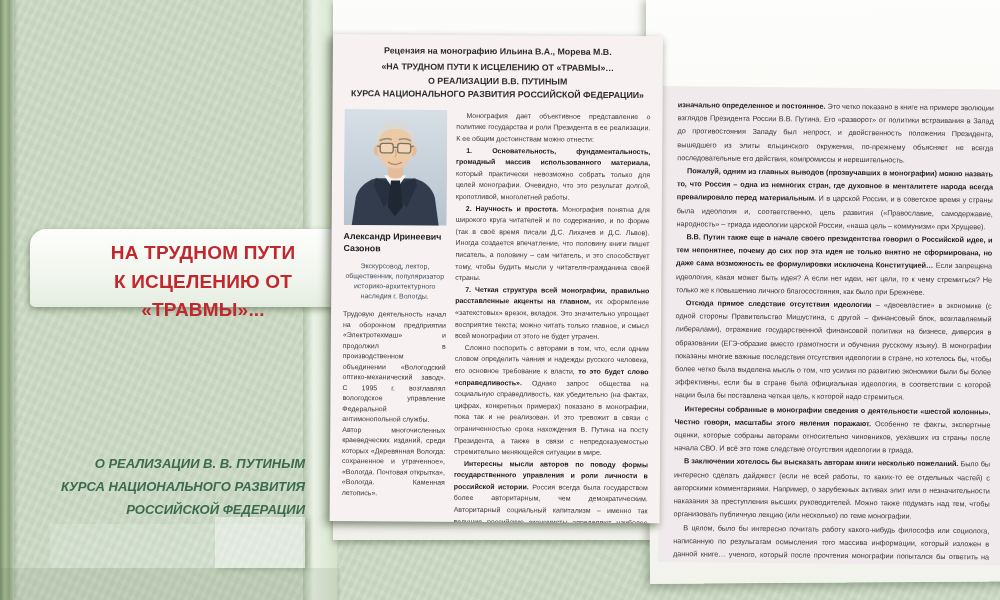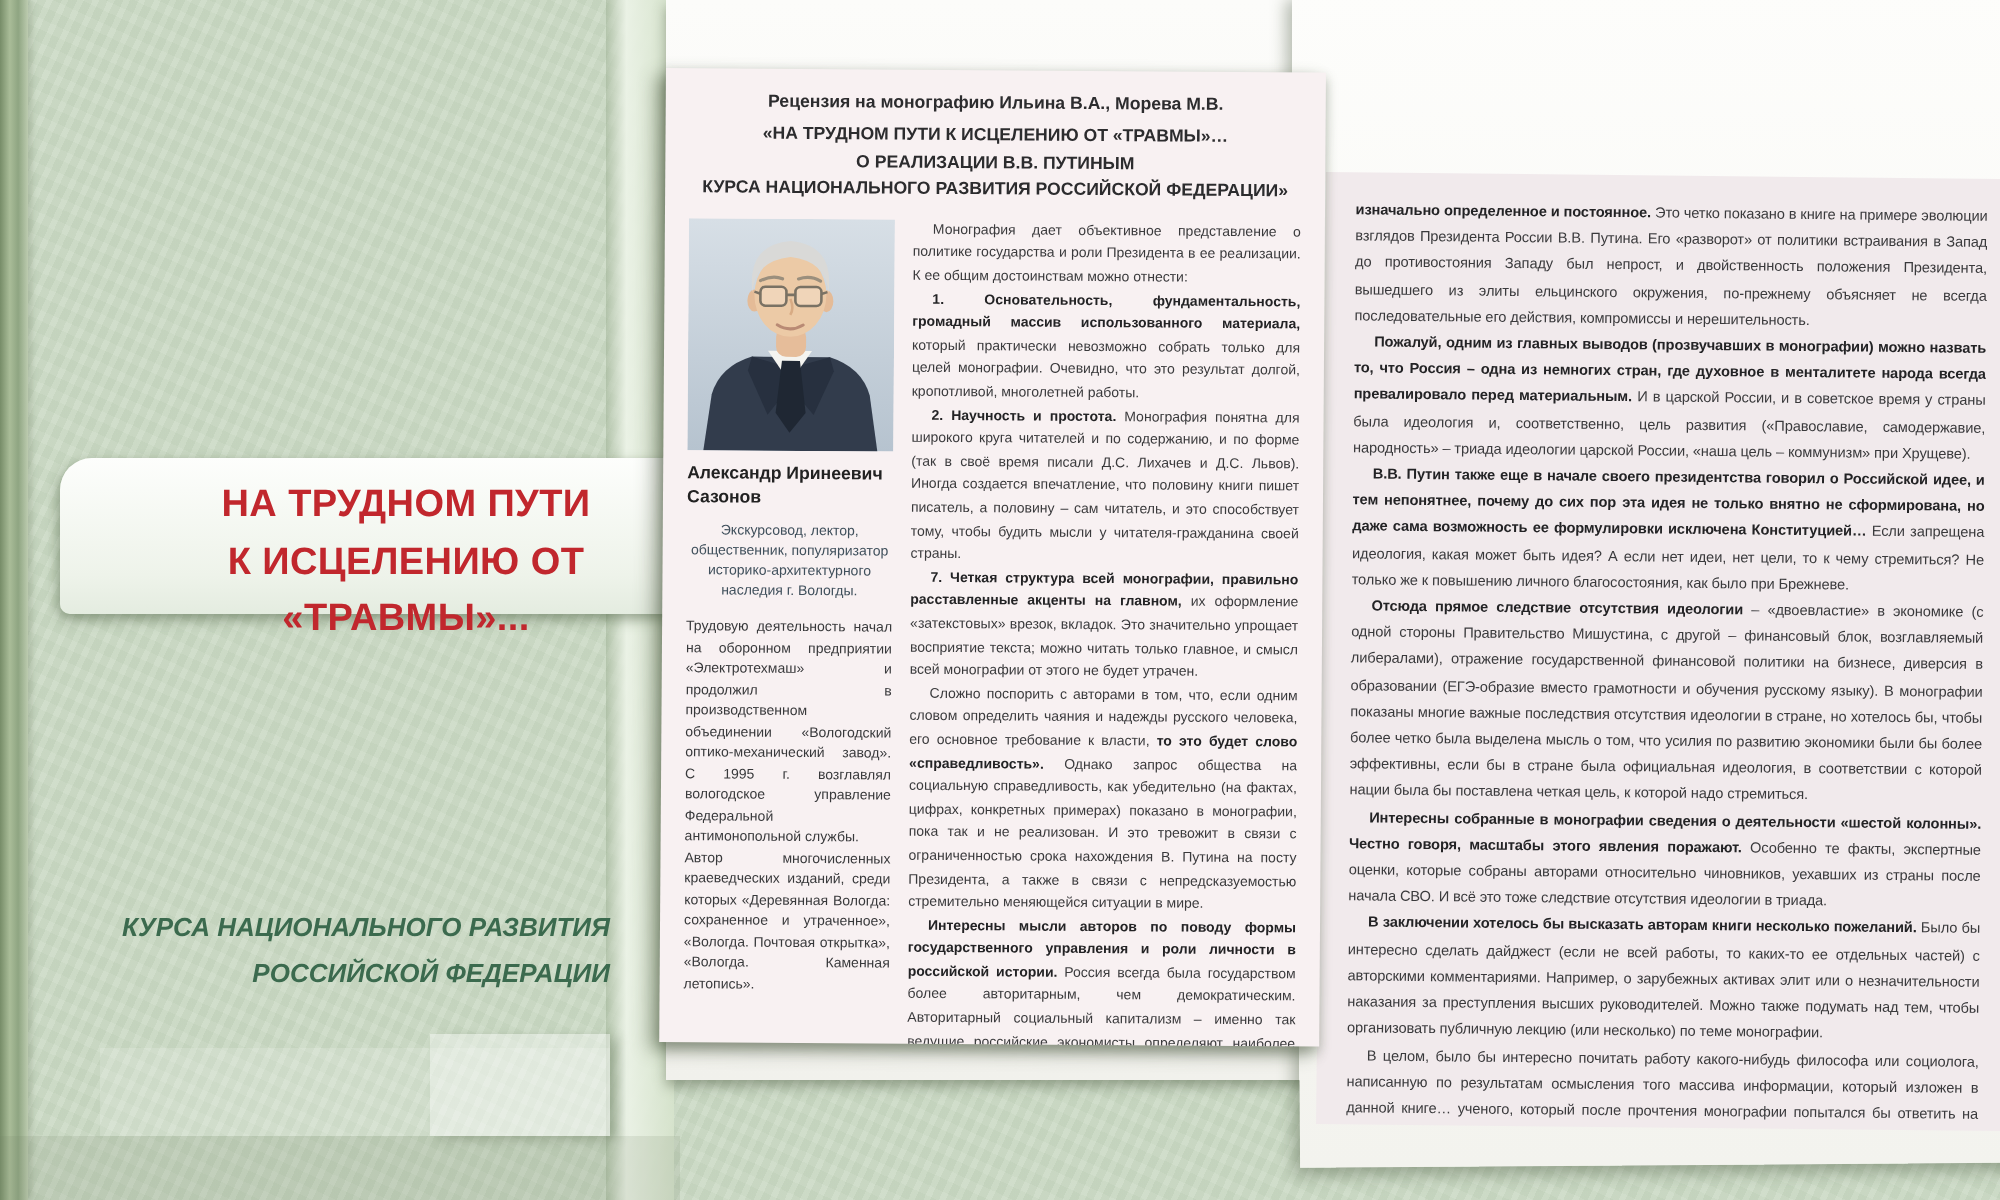--- a/index.html
+++ b/index.html
@@ -119,20 +119,21 @@
 
 
   <div class="title-panel">
     <div class="cover-title">
         <div>НА ТРУДНОМ ПУТИ</div>
         <div>К ИСЦЕЛЕНИЮ ОТ «ТРАВМЫ»...</div>
       </div>
   </div>
 
   <div class="cover-subtitle">
+      <div>О РЕАЛИЗАЦИИ В. В. ПУТИНЫМ</div>
       <div>КУРСА НАЦИОНАЛЬНОГО РАЗВИТИЯ</div>
       <div>РОССИЙСКОЙ ФЕДЕРАЦИИ</div>
     </div>
 
   <div class="cover-band"></div>
   <div class="cover-band-block"></div>
   <div class="cover-bottom-strip"></div>
 
   <div class="back-sheet-left"></div>
   <div class="back-sheet-right"></div>

